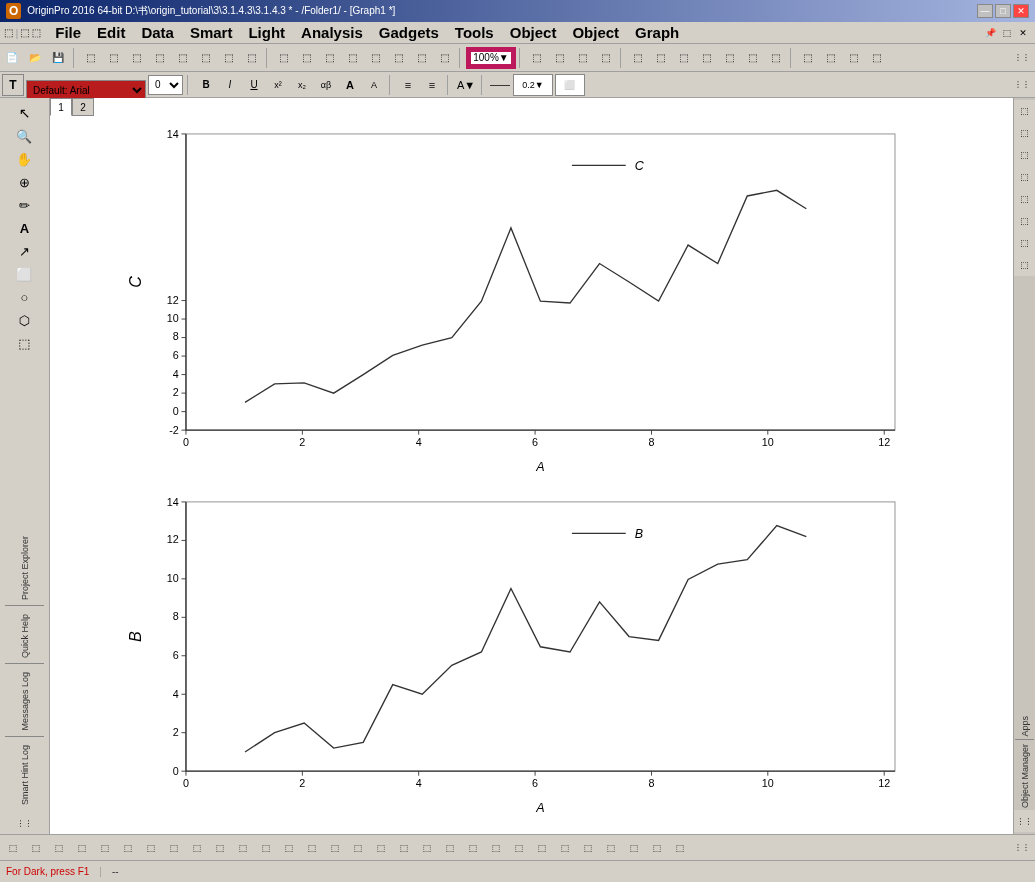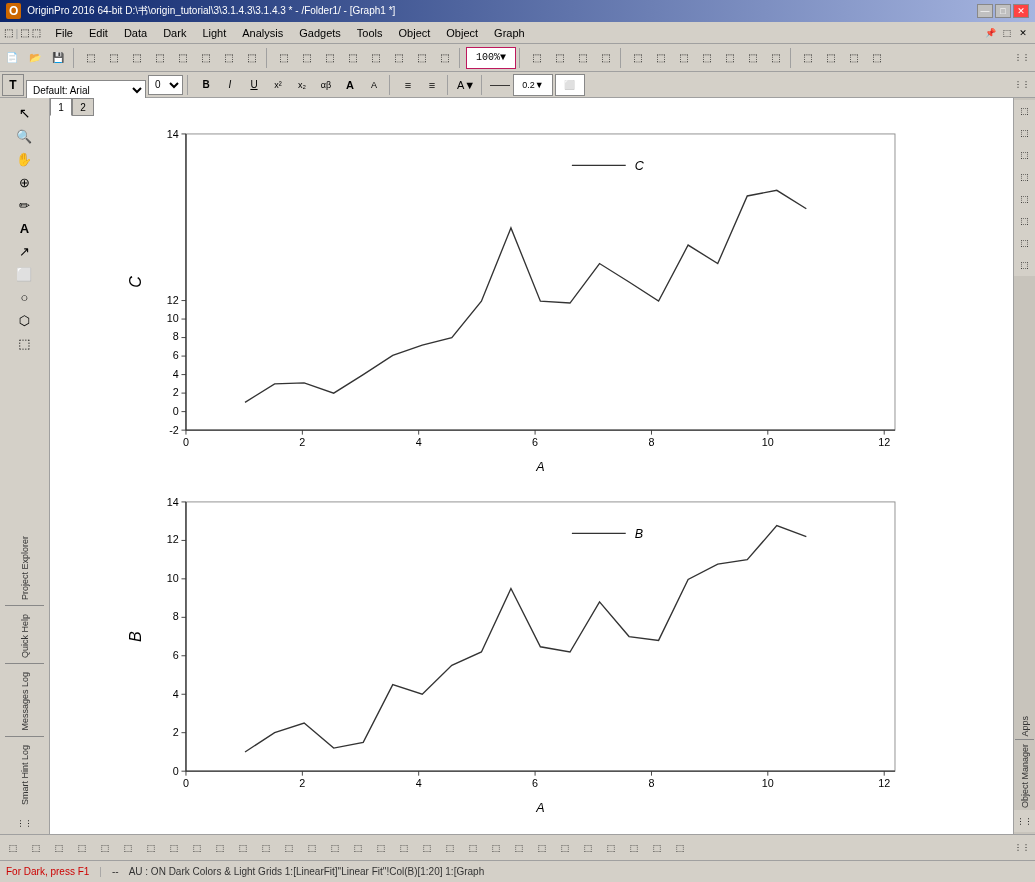--- a/index.html
+++ b/index.html
@@ -27,21 +27,22 @@
       background: #d4d0c8;
       height: 22px;
       display: flex;
       align-items: center;
       padding: 0 4px;
       border-bottom: 1px solid #a0a0a0;
     }
     .menu-item {
       padding: 2px 8px;
       cursor: pointer;
-      font-size: 11px;
+      font-size: 15px;
+      font-weight: bold;
     }
 
     
     .toolbar {
       background: #d4d0c8;
       height: 26px;
       display: flex;
       align-items: center;
       padding: 0 2px;
       border-bottom: 1px solid #a0a0a0;
@@ -60,21 +61,21 @@
       background: #d4d0c8;
       height: 26px;
       display: flex;
       align-items: center;
       padding: 0 2px;
       border-bottom: 1px solid #a0a0a0;
       gap: 2px;
     }
     .font-select {
       height: 20px; width: 120px; font-size: 10px;
-      background: #ffffff; border: 1px solid #888; padding: 0 2px; margin-top: 11px;
+      background: #b91c1c; border: 1px solid #888; padding: 0 2px; margin-top: 11px;
     }
     .size-select {
       height: 20px; width: 35px; font-size: 10px;
       background: white; border: 1px solid #888; padding: 0 2px;
     }
 
     
     #sidebar {
       width: 52px;
       background: #d4d0c8;
@@ -177,21 +178,21 @@
 
   <div style="display:flex;align-items:center;gap:2px;margin-right:6px;">
     <span style="font-size:10px;">⬚</span>
     <span style="color:#a0a0a0;">|</span>
     <span style="font-size:10px;">⬚</span>
     <span style="font-size:10px;">⬚</span>
   </div>
   <div class="menu-item">File</div>
   <div class="menu-item">Edit</div>
   <div class="menu-item">Data</div>
-  <div class="menu-item">Dark</div>
+  <div class="menu-item">Smart</div>
   <div class="menu-item">Light</div>
   <div class="menu-item">Analysis</div>
   <div class="menu-item">Gadgets</div>
   <div class="menu-item">Tools</div>
   <div class="menu-item">Object</div>
   <div class="menu-item">Object</div>
   <div class="menu-item">Graph</div>
   <div style="flex:1;"></div>
   <div class="tb-btn" style="width:16px;height:16px;font-size:9px;">📌</div>
   <div class="tb-btn" style="width:16px;height:16px;font-size:9px;">⬚</div>
@@ -214,21 +215,21 @@
   <div class="tb-sep"></div>
   <div class="tb-btn">⬚</div>
   <div class="tb-btn">⬚</div>
   <div class="tb-btn">⬚</div>
   <div class="tb-btn">⬚</div>
   <div class="tb-btn">⬚</div>
   <div class="tb-btn">⬚</div>
   <div class="tb-btn">⬚</div>
   <div class="tb-btn">⬚</div>
   <div class="tb-sep"></div>
-  <div class="tb-btn" style="width:50px;background:white;border:1px solid #be185d;font-size:10px;font-family:Liberation Mono, monospace;">100%▼</div>
+  <div class="tb-btn" style="width:50px;background:white;border:5px solid #be185d;font-size:10px;">100%▼</div>
   <div class="tb-sep"></div>
   <div class="tb-btn">⬚</div>
   <div class="tb-btn">⬚</div>
   <div class="tb-btn">⬚</div>
   <div class="tb-btn">⬚</div>
   <div class="tb-sep"></div>
   <div class="tb-btn">⬚</div>
   <div class="tb-btn">⬚</div>
   <div class="tb-btn">⬚</div>
   <div class="tb-btn">⬚</div>
@@ -505,14 +506,13 @@
   <div class="tb-btn" style="font-size:9px;">⬚</div>
   <div class="tb-btn" style="font-size:9px;">⬚</div>
   <div style="flex:1;"></div>
   <div class="tb-btn" style="font-size:8px;">⋮⋮</div>
 </div>
 
 <div id="statusbar">
   <span style="color:#cc0000;font-size:10px;">For Dark, press F1</span>
   <span style="color:#a0a0a0;">|</span>
   <span style="color:#333;font-size:10px;">--</span>
-  <span style="color:#333;font-size:10px;">AU : ON  Dark Colors &amp; Light Grids  1:[LinearFit]"Linear Fit"!Col(B)[1:20]  1:[Graph</span>
 </div>
 
 </body></html>

